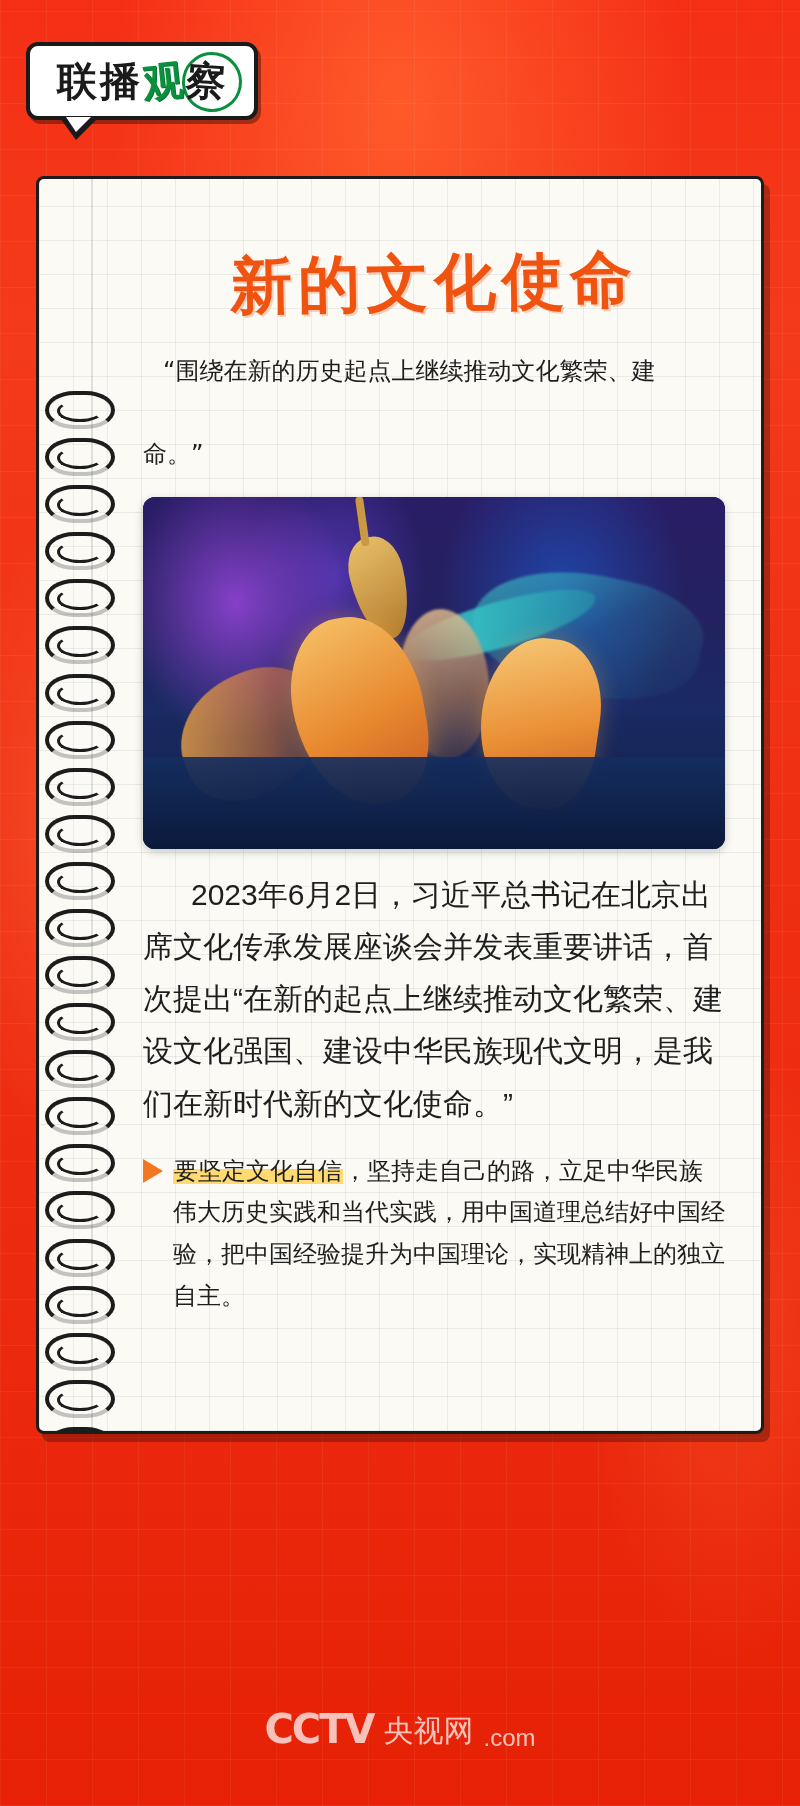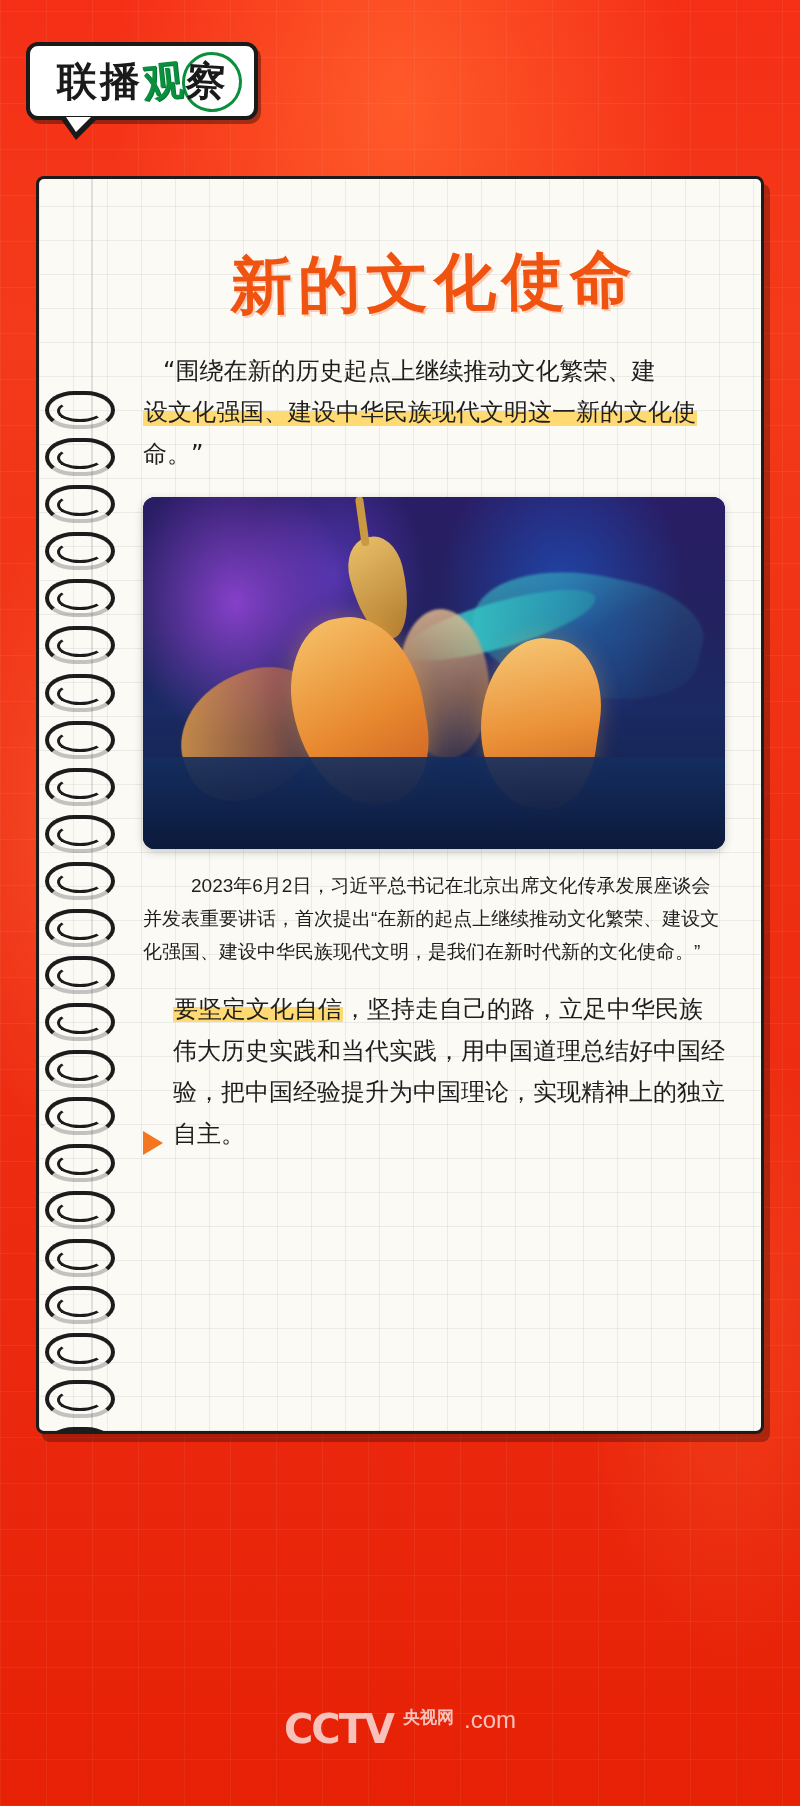--- a/index.html
+++ b/index.html
@@ -327,30 +327,30 @@
     top: -42px;
     width: 8px;
     height: 50px;
     background: #c99a42;
     border-radius: 4px;
     transform: rotate(6deg);
   }
 
   
   .para {
-    font-size: 19px;
+    font-size: 30px;
     line-height: 1.74;
     color: #1e1e1e;
     margin: 0 0 20px 0;
     text-indent: 48px;
   }
 
   .bullet-row {
     display: flex;
-    align-items: flex-end;
+    align-items: flex-start;
     gap: 10px;
     margin: 0 0 18px 0;
   }
   .bullet-icon {
     flex: 0 0 auto;
     margin-top: 9px;
     width: 0;
     height: 0;
     border-top: 12px solid transparent;
     border-bottom: 12px solid transparent;
@@ -366,36 +366,35 @@
     padding: 0 1px;
   }
 
   
   .footer {
     position: absolute;
     left: 0;
     right: 0;
     bottom: 54px;
     display: flex;
-    align-items: flex-start;
+    align-items: flex-end;
     justify-content: center;
     gap: 10px;
     opacity: 0.85;
   }
   .footer .cctv {
     font-size: 40px;
     font-weight: bold;
     letter-spacing: -2px;
     color: rgba(255,255,255,0.85);
     font-family: "DejaVu Sans", "Liberation Sans", sans-serif;
   }
   .footer .cn {
-    font-size: 17px;
+    font-size: 30px;
     color: rgba(255,255,255,0.85);
-    font-weight: bold;
   }
   .footer .com {
     font-size: 24px;
     color: rgba(255,255,255,0.85);
   }
 </style>
 </head>
 <body>
 
 <div class="poster">
@@ -444,21 +443,21 @@
         <div class="ring" style="top: 941.667px;"></div>
         <div class="ring" style="top: 988.75px;"></div>
         <div class="ring" style="top: 1035.83px;"></div>
       </div>
 
     <div class="content">
       <div class="title">新的文化使命</div>
 
       <p class="quote">
         <span class="lead">“围绕在新的历史起点上继续推动文化繁荣、建</span><br>
-        <span class="hl">设文化强国、建设中华民族现代文明这一新的文化使</span><br>
+        <br>
         <span>命。”</span>
       </p>
 
       <div class="photo-wrap">
         <div class="photo">
           <div class="silk-b"></div>
           <div class="silk-a"></div>
           <div class="pipa"></div>
           <div class="dancer-3"></div>
           <div class="silk-c"></div>

